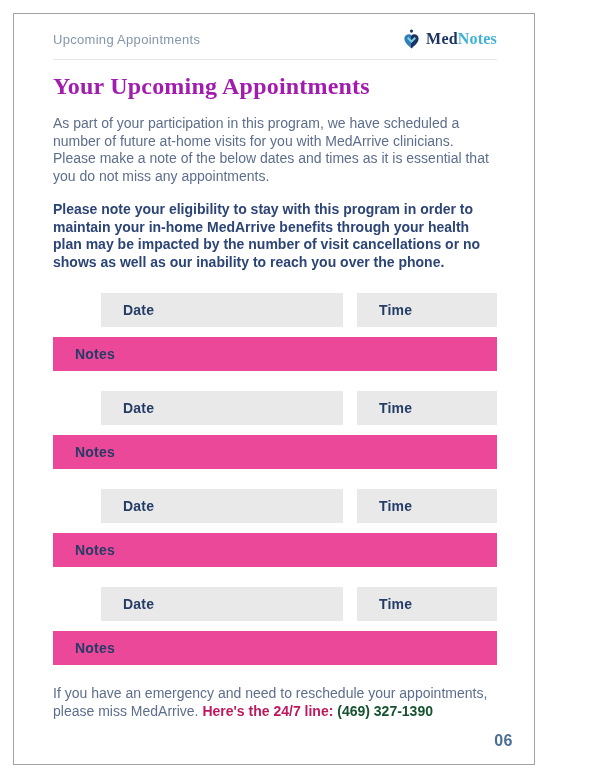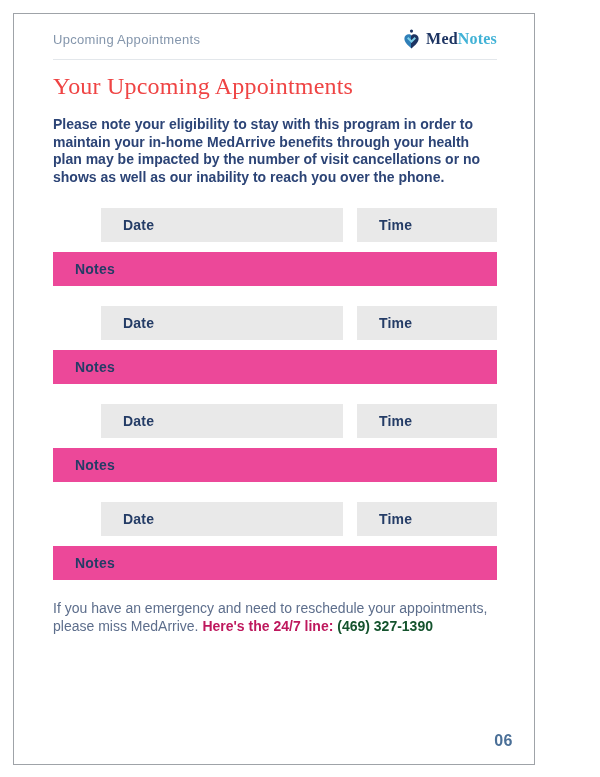--- a/index.html
+++ b/index.html
@@ -44,22 +44,22 @@
     font-weight: 700;
     letter-spacing: 0.2px;
   }
   .logo-med { color: #1d3462; }
   .logo-arrive { color: #41b2d6; font-weight: 600; }
   
   .title {
     margin-top: 13px;
     font-family: "Liberation Serif", serif;
     font-size: 24px;
-    font-weight: 400;
-    color: #ef4444;
+    font-weight: 700;
+    color: #a21caf;
     letter-spacing: 0.2px;
   }
   
   .intro {
     margin-top: 15px;
     font-size: 14px;
     line-height: 17.5px;
     color: #5d6e8c;
     max-width: 505px;
   }
@@ -137,20 +137,21 @@
           <path d="M12 25 C7.5 21 3 17.5 3 12.5 C3 9.2 5.6 7 8.6 7 C10 7 11.2 7.6 12 8.6 C12.8 7.6 14 7 15.4 7 C18.4 7 21 9.2 21 12.5 C21 17.5 16.5 21 12 25 Z" fill="url(#hg)"></path>
           <path d="M7.2 11.4 L12 16.2 L16.8 11.4" fill="none" stroke="#7fd0e8" stroke-width="2.4"></path>
         </svg>
       </span>
       <span class="logo-text"><span class="logo-med">Med</span><span class="logo-arrive">Notes</span></span>
     </div>
   </div>
 
   <h1 class="title">Your Upcoming Appointments</h1>
 
+  <p class="intro">As part of your participation in this program, we have scheduled a number of future at-home visits for you with MedArrive clinicians. Please make a note of the below dates and times as it is essential that you do not miss any appointments.</p>
 
   <p class="notice">Please note your eligibility to stay with this program in order to maintain your in-home MedArrive benefits through your health plan may be impacted by the number of visit cancellations or no shows as well as our inability to reach you over the phone.</p>
 
   <div class="slots">
 
     <div class="slot">
       <div class="slot-row">
         <div class="field field-gray">
           <span class="field-label">Date</span>
         </div>

